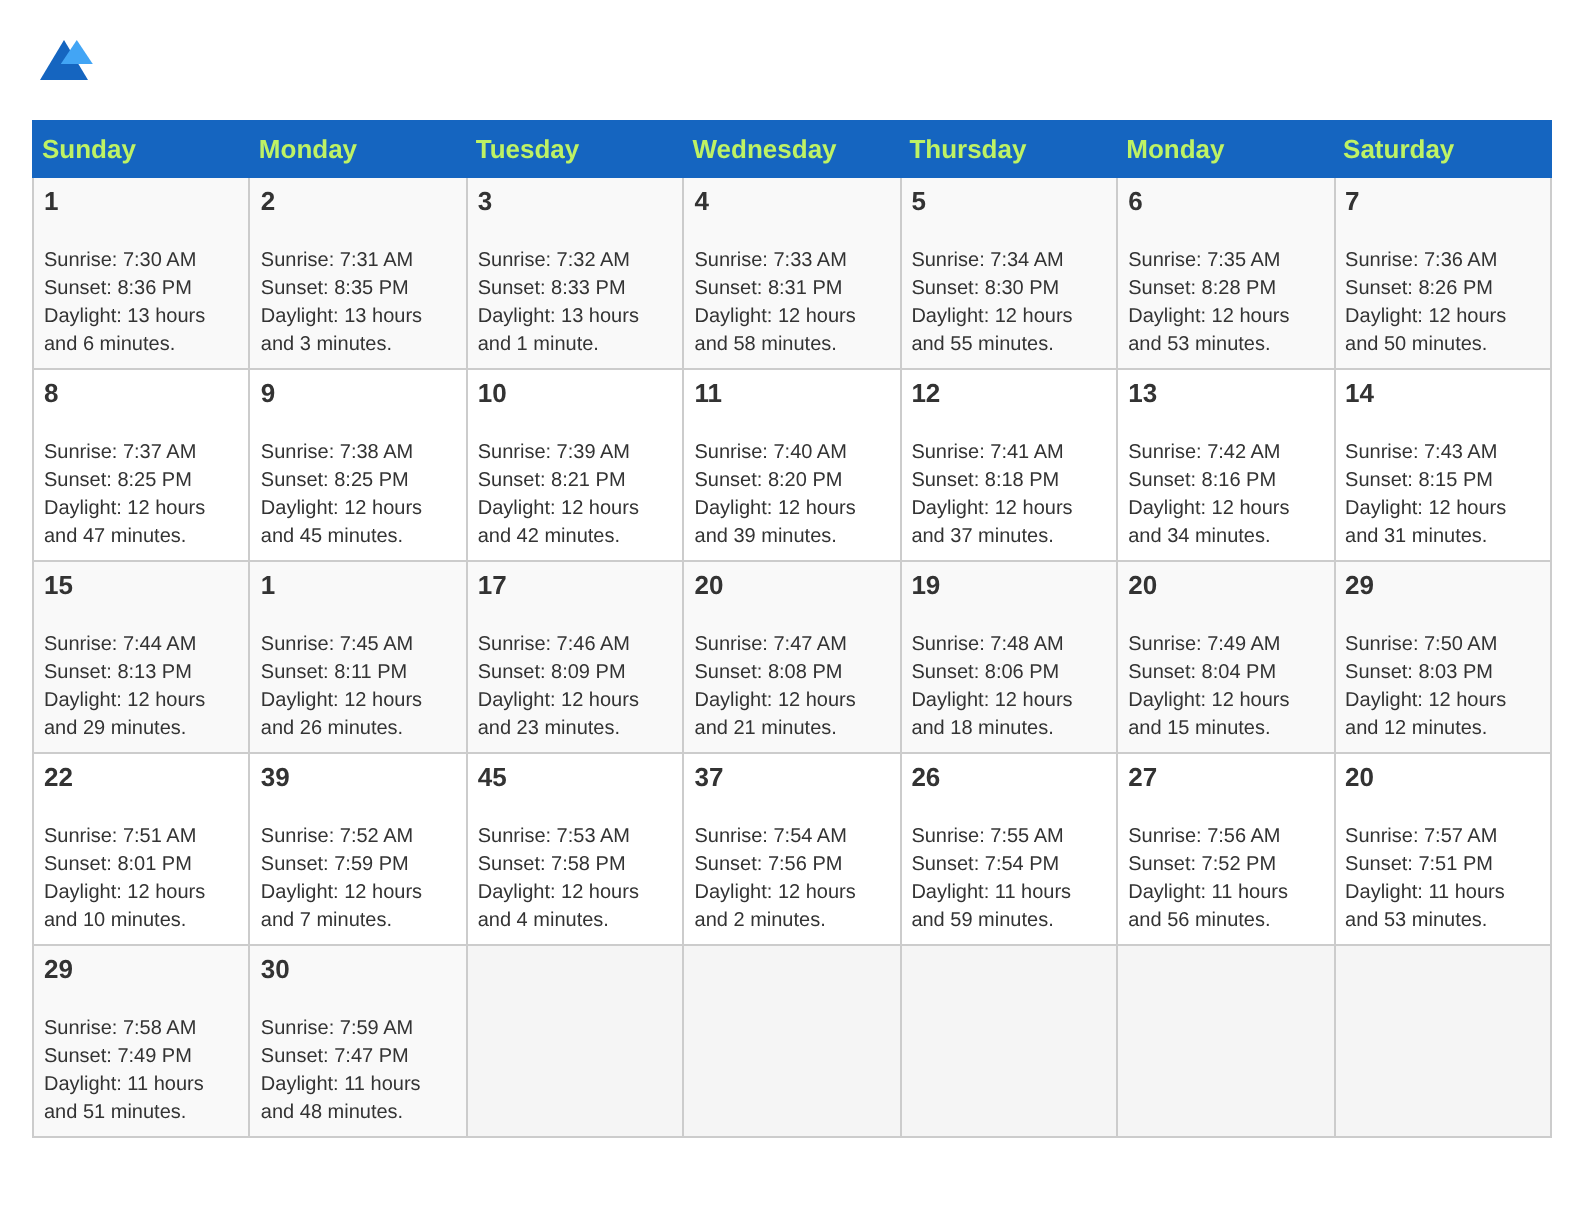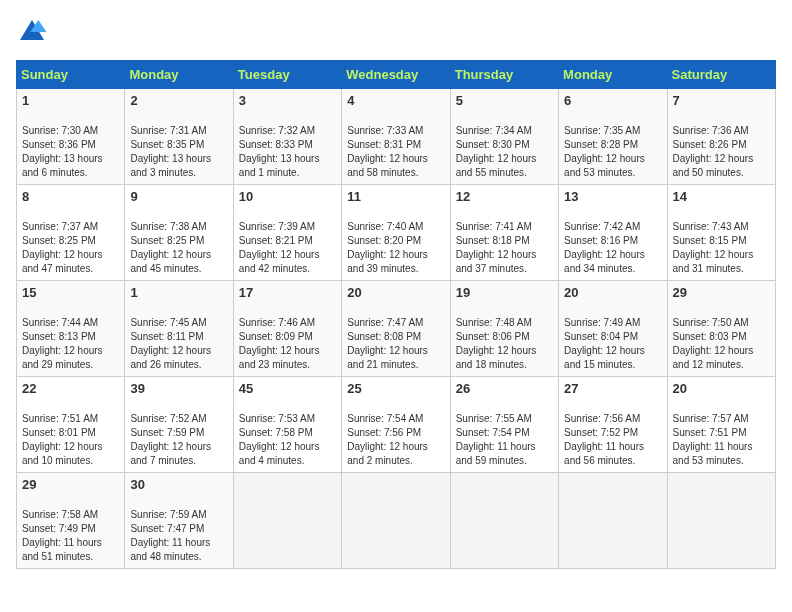--- a/index.html
+++ b/index.html
@@ -317,21 +317,21 @@
         </td>
         <td>
           <span class="day-num">45</span>
           <div class="day-info">
             Sunrise: 7:53 AM<br>
             Sunset: 7:58 PM<br>
             Daylight: 12 hours and 4 minutes.
           </div>
         </td>
         <td>
-          <span class="day-num">25</span>
+          <span class="day-num">37</span>
           <div class="day-info">
             Sunrise: 7:54 AM<br>
             Sunset: 7:56 PM<br>
             Daylight: 12 hours and 2 minutes.
           </div>
         </td>
         <td>
           <span class="day-num">26</span>
           <div class="day-info">
             Sunrise: 7:55 AM<br>

